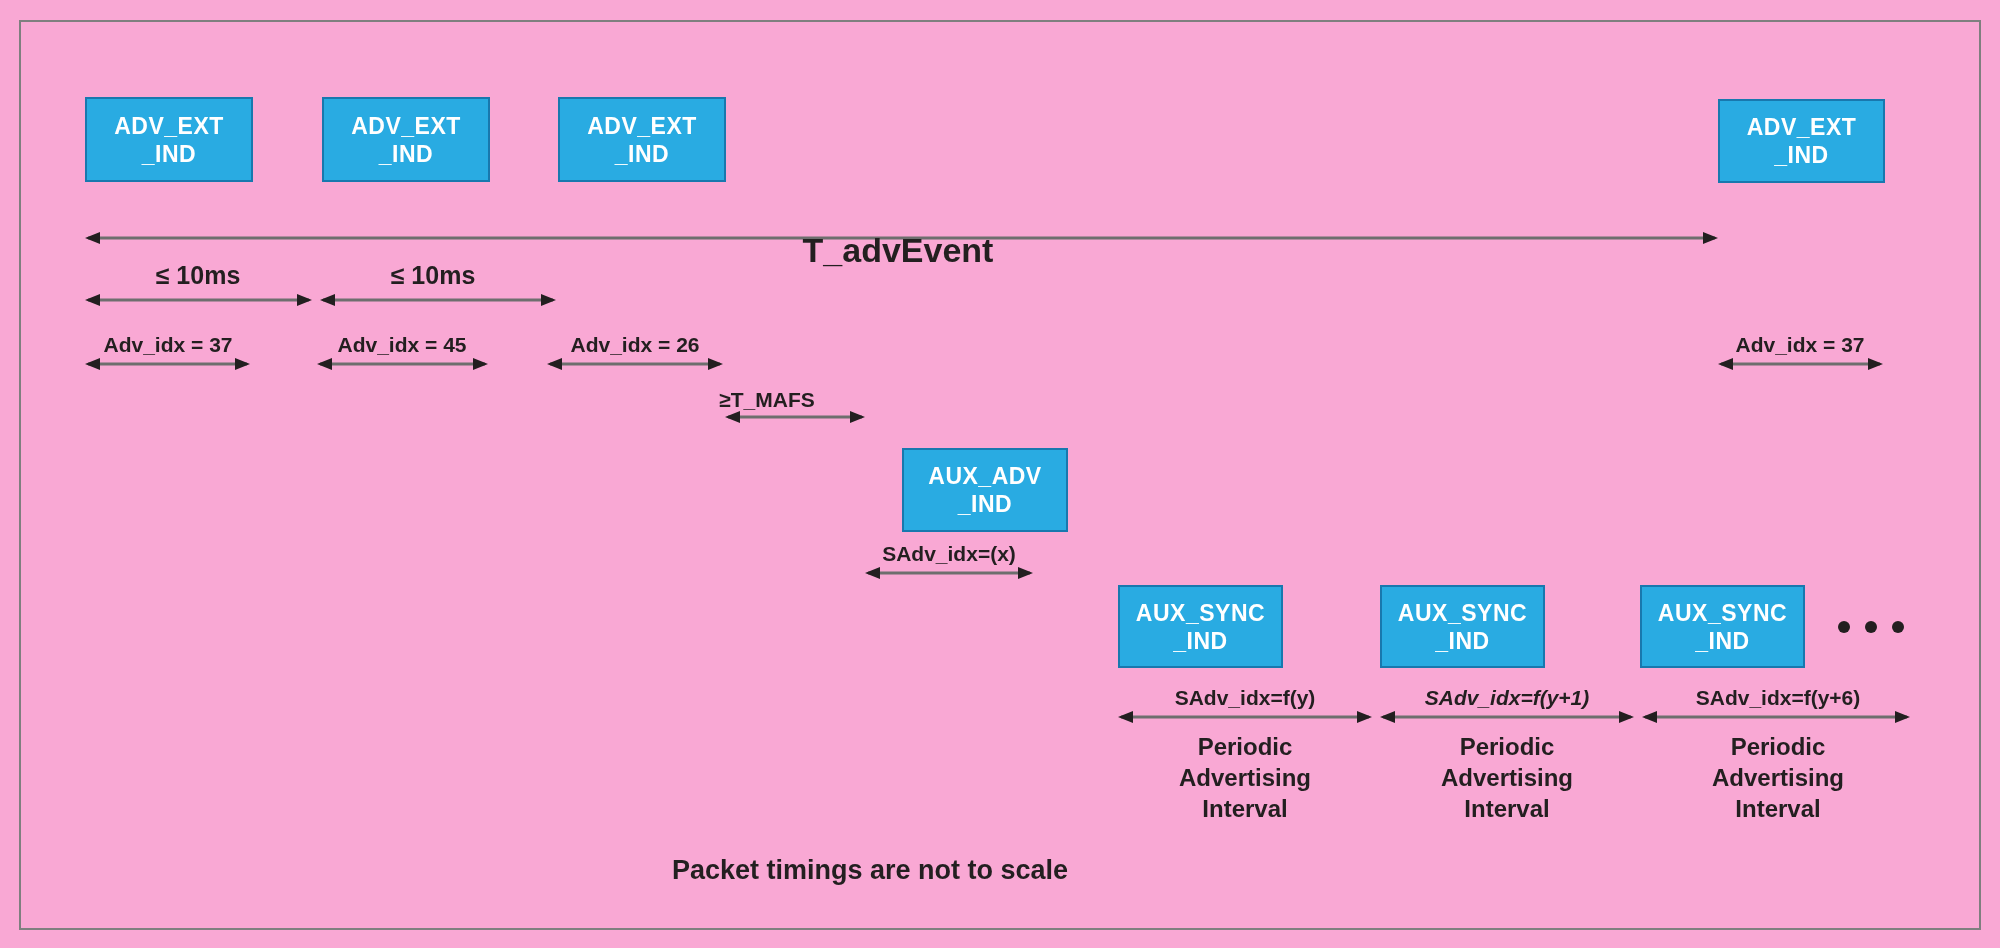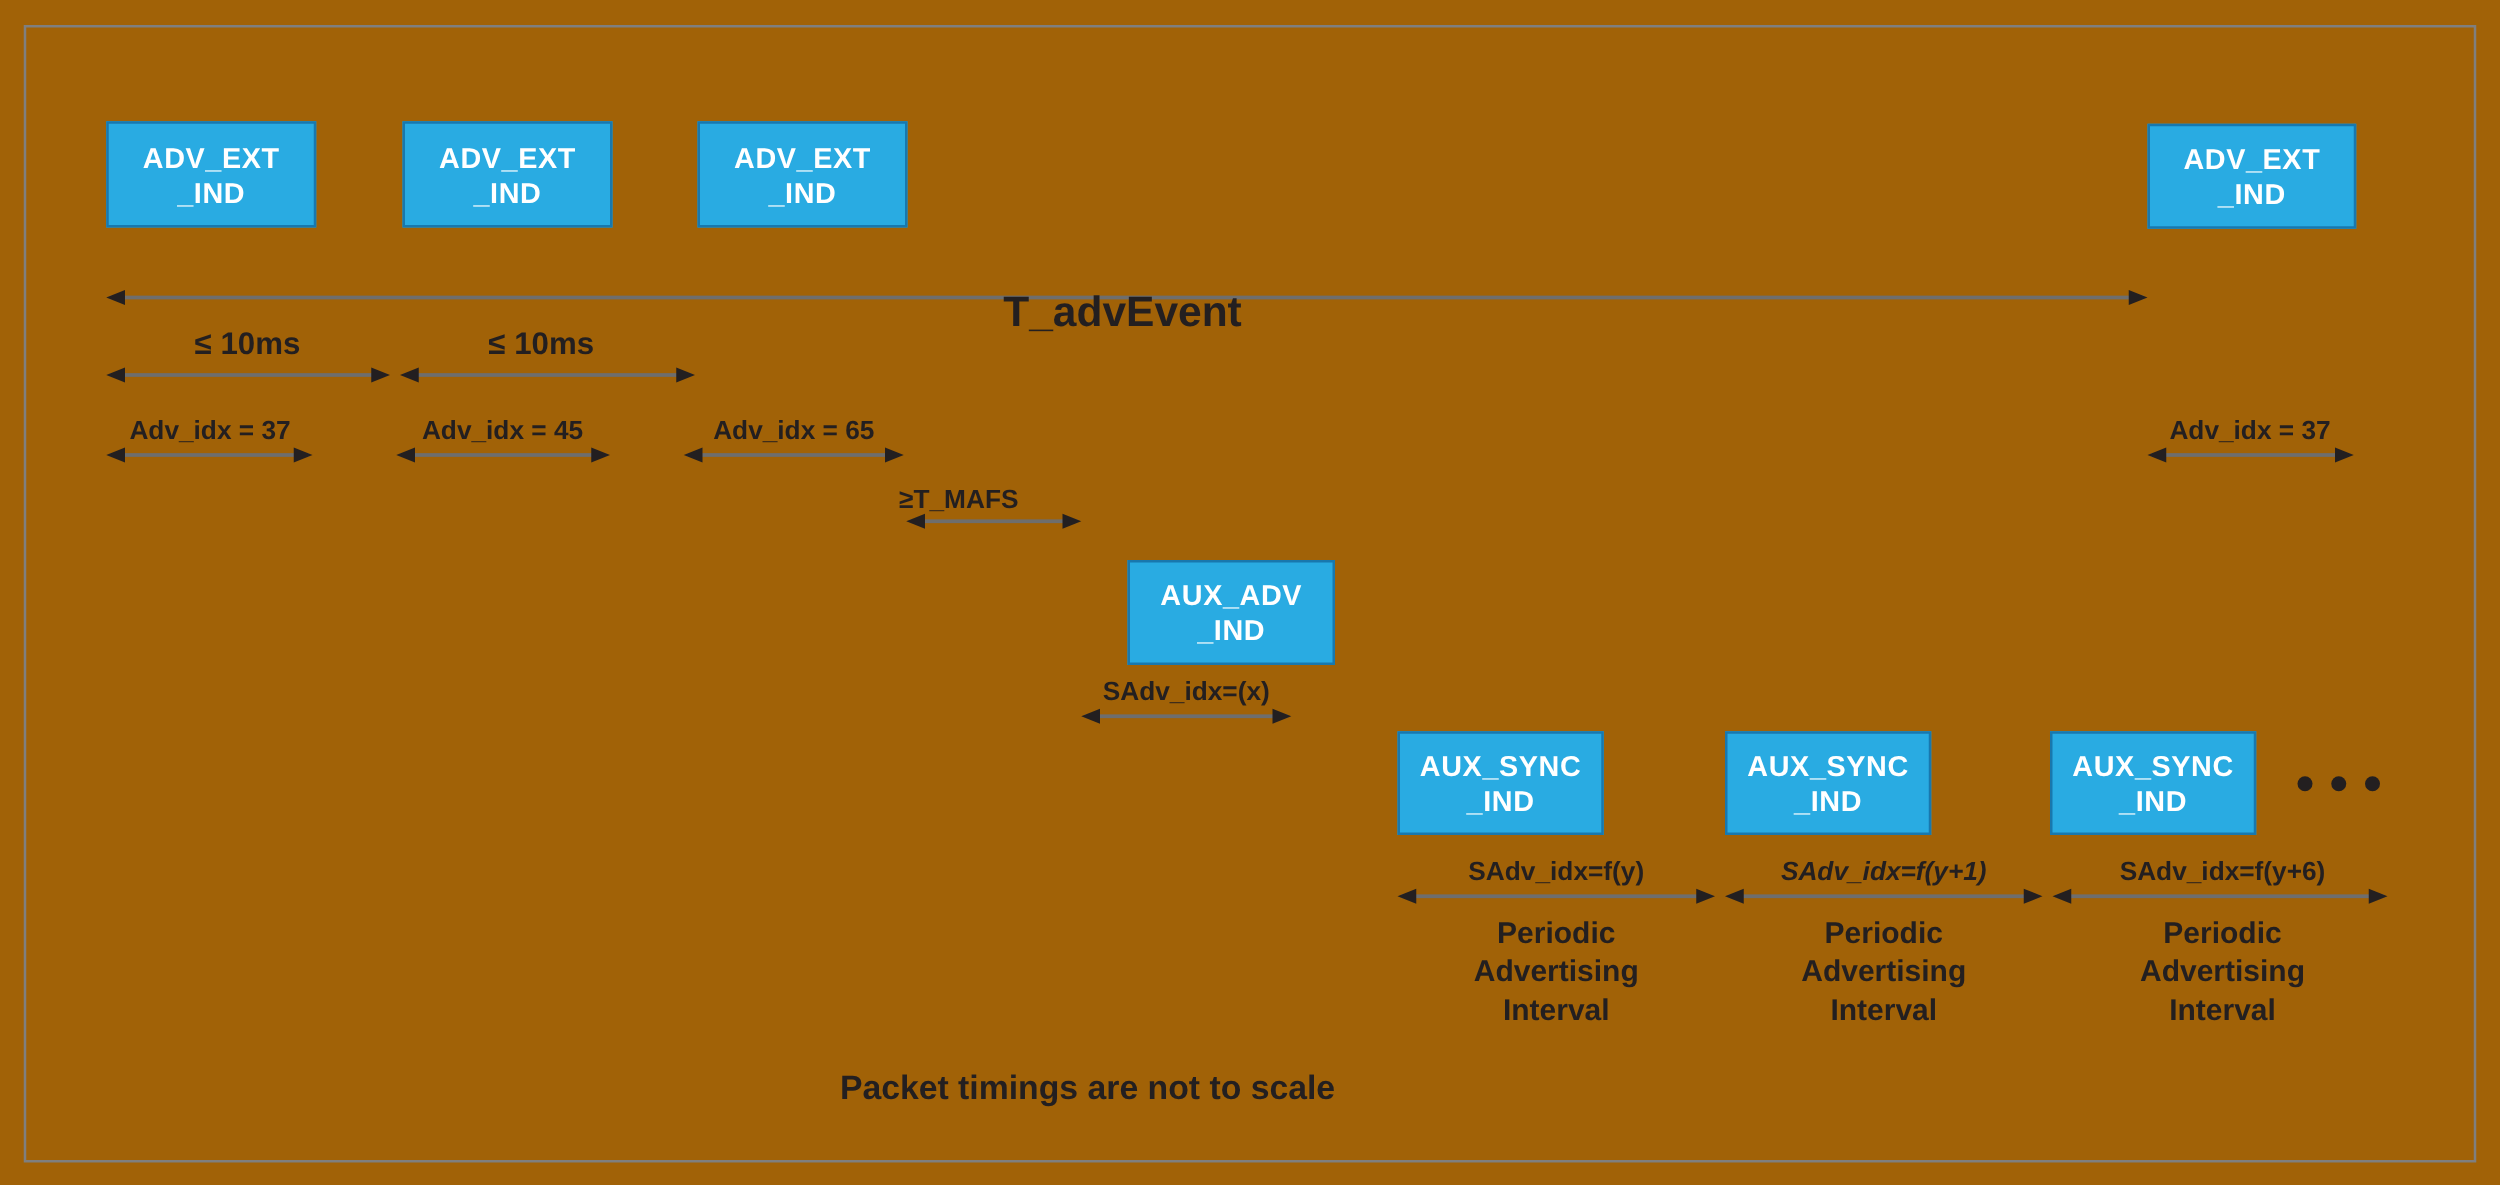--- a/index.html
+++ b/index.html
@@ -1,17 +1,17 @@
 <!DOCTYPE html>
 <html><head>
 <meta charset="utf-8">
 <style>
   html,body{margin:0;padding:0;background:#ffffff;}
   #stage{
-    position:relative;width:2000px;height:948px;background:#a16207;overflow:hidden;
+    position:relative;width:2000px;height:948px;background:#f9a8d4;overflow:hidden;
     font-family:"Liberation Sans",sans-serif;color:#231F20;
     --packet-fill:#29ABE2;--packet-border:#1878AE;--line:#6E6E6E;--head:#231F20;--frame:#7F7F7F;
   }
   .frame{position:absolute;left:19px;top:20px;width:1958px;height:906px;border:2px solid var(--frame);background:transparent;}
   .packet{
     position:absolute;background:var(--packet-fill);border:2px solid var(--packet-border);
     display:flex;align-items:center;justify-content:center;text-align:center;
     color:#ffffff;font-weight:700;font-size:23px;line-height:28px;letter-spacing:0.5px;
     white-space:pre-line;box-sizing:border-box;
   }
@@ -110,21 +110,21 @@
         <span class="head-l"></span>
         <span class="head-r"></span>
       </div>
     </div>
   <div>
       <div class="dlabel" style="left: 898px; top: 197px; font-size: 34px; font-weight: 600; line-height: 34px; margin-top: 36px;">T_advEvent</div>
       <div class="dlabel" style="left: 198px; top: 259px; font-size: 25px; font-weight: 600; line-height: 33px;">≤ 10ms</div>
       <div class="dlabel" style="left: 433px; top: 259px; font-size: 25px; font-weight: 600; line-height: 33px;">≤ 10ms</div>
       <div class="dlabel" style="left: 168px; top: 331px; font-size: 21px; font-weight: 600; line-height: 27px;">Adv_idx = 37</div>
       <div class="dlabel" style="left: 402px; top: 331px; font-size: 21px; font-weight: 600; line-height: 27px;">Adv_idx = 45</div>
-      <div class="dlabel" style="left: 635px; top: 331px; font-size: 21px; font-weight: 600; line-height: 27px;">Adv_idx = 65</div>
+      <div class="dlabel" style="left: 635px; top: 331px; font-size: 21px; font-weight: 600; line-height: 27px;">Adv_idx = 26</div>
       <div class="dlabel" style="left: 1800px; top: 331px; font-size: 21px; font-weight: 600; line-height: 27px;">Adv_idx = 37</div>
       <div class="dlabel" style="left: 767px; top: 386px; font-size: 21px; font-weight: 600; line-height: 27px;">≥T_MAFS</div>
       <div class="dlabel" style="left: 949px; top: 540px; font-size: 21px; font-weight: 600; line-height: 27px;">SAdv_idx=(x)</div>
       <div class="dlabel" style="left: 1245px; top: 684px; font-size: 21px; font-weight: 600; line-height: 27px;">SAdv_idx=f(y)</div>
       <div class="dlabel" style="left: 1507px; top: 684px; font-size: 21px; font-weight: 600; line-height: 27px; font-style: italic;">SAdv_idx=f(y+1)</div>
       <div class="dlabel" style="left: 1778px; top: 684px; font-size: 21px; font-weight: 600; line-height: 27px;">SAdv_idx=f(y+6)</div>
       <div class="dlabel" style="left: 1245px; top: 731px; font-size: 24px; font-weight: 600; line-height: 31px;">Periodic
 Advertising
 Interval</div>
       <div class="dlabel" style="left: 1507px; top: 731px; font-size: 24px; font-weight: 600; line-height: 31px;">Periodic

